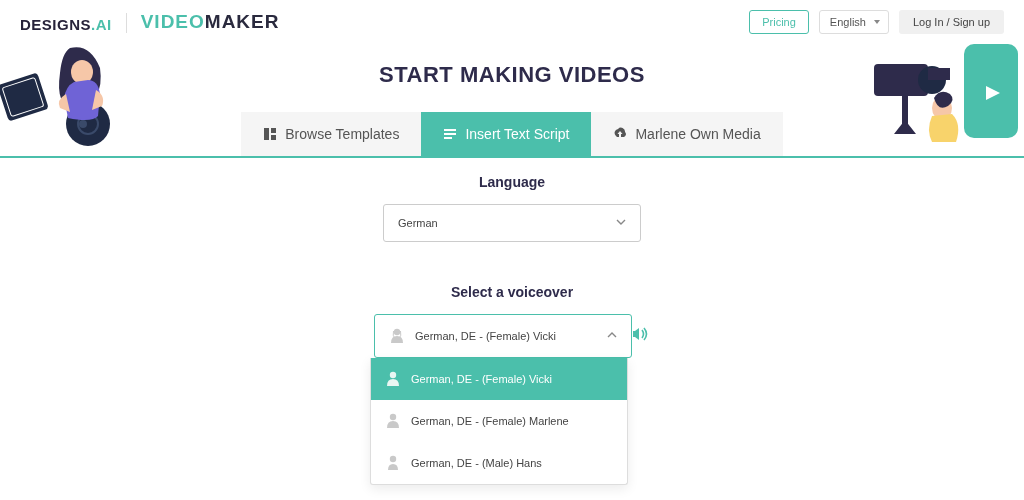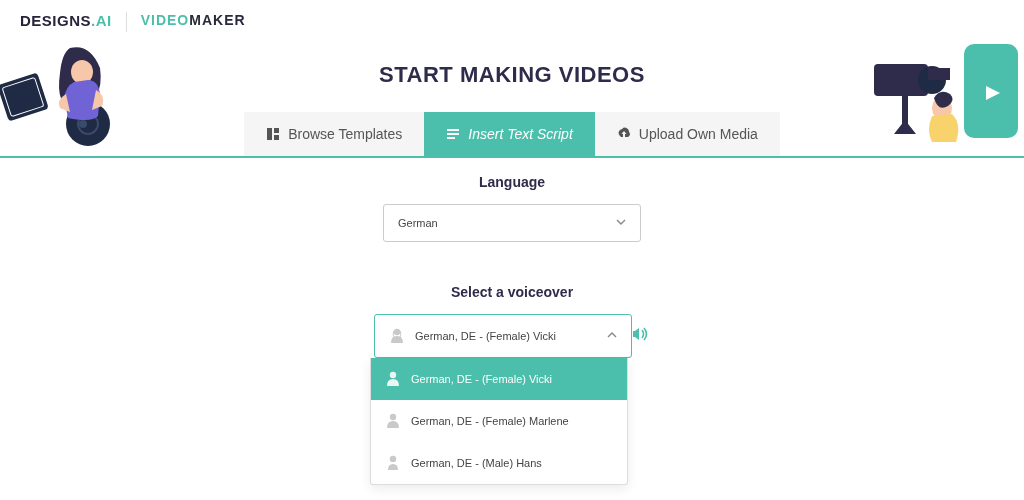--- a/index.html
+++ b/index.html
@@ -1,39 +1,39 @@
 <!DOCTYPE html>
 <html><head>
   <meta charset="utf-8">
   <style>
     * { box-sizing: border-box; margin: 0; padding: 0; }
     body { font-family: -apple-system, BlinkMacSystemFont, 'Segoe UI', Arial, sans-serif; background: #fff; color: #333; width: 1024px; height: 500px; overflow: hidden; position: relative; }
     
     .topbar { display: flex; justify-content: space-between; align-items: center; padding: 10px 20px; height: 44px; }
-    .logo-group { display: flex; align-items: flex-start; gap: 14px; }
+    .logo-group { display: flex; align-items: flex-end; gap: 14px; }
     .logo-main { font-weight: 900; letter-spacing: 0.5px; font-size: 15px; color: #27233a; }
     .logo-main .dot { color: #4bbfab; }
     .logo-main .ai { color: #4bbfab; font-weight: 700; }
     .logo-divider { width: 1px; height: 20px; background: #ddd; }
-    .logo-sub { font-weight: 700; font-size: 14px; letter-spacing: 1px; }
+    .logo-sub { font-weight: 700; font-size: 19px; letter-spacing: 1px; }
     .logo-sub .v { color: #4bbfab; }
     .logo-sub .m { color: #2a2a3e; }
 
     .top-actions { display: flex; align-items: center; gap: 10px; }
     .pricing-btn { border: 1px solid #4bbfab; color: #4bbfab; background: #fff; padding: 5px 12px; font-size: 11px; border-radius: 3px; cursor: pointer; }
     .lang-select { border: 1px solid #ddd; color: #555; background: #fff; padding: 5px 22px 5px 10px; font-size: 11px; border-radius: 3px; cursor: pointer; position: relative; }
     .lang-select::after { content: ""; position: absolute; right: 8px; top: 50%; transform: translateY(-50%); border-left: 3px solid transparent; border-right: 3px solid transparent; border-top: 4px solid #888; }
     .login-btn { background: #f0f0f0; color: #444; padding: 6px 14px; font-size: 11px; border-radius: 3px; cursor: pointer; border: none; }
 
     .hero { position: relative; text-align: center; padding: 18px 0 0; border-bottom: 2px solid #4bbfab; }
     .hero h1 { font-size: 22px; font-weight: 800; color: #2e2b4b; letter-spacing: 0.5px; margin-bottom: 24px; }
 
     .tabs { display: inline-flex; }
     .tab { display: flex; align-items: center; gap: 8px; padding: 14px 22px; font-size: 14px; color: #555; background: #f5f5f5; cursor: pointer; }
-    .tab.active { background: #4bbfab; color: #fff; font-style: italic; }
+    .tab.active { background: #4bbfab; color: #fff; }
     .tab-icon { width: 14px; height: 14px; display: inline-flex; align-items: center; justify-content: center; }
 
     .illus-left, .illus-right { position: absolute; top: -6px; pointer-events: none; }
     .illus-left { left: 0; width: 160px; }
     .illus-right { right: 0; width: 170px; }
 
     .form-area { text-align: center; padding-top: 16px; }
     .form-label { font-size: 14px; font-weight: 700; color: #2e2b4b; margin-bottom: 14px; }
 
     .dropdown { width: 258px; margin: 0 auto; border: 1px solid #ccc; border-radius: 3px; padding: 12px 14px; display: flex; align-items: center; justify-content: space-between; font-size: 11px; color: #444; cursor: pointer; background: #fff; text-align: left; }
@@ -55,20 +55,27 @@
 
 <div class="topbar">
   <div class="logo-group">
     <span class="logo-main">
       <span>DESIGNS</span><span class="dot">.</span><span class="ai">AI</span>
     </span>
     <span class="logo-divider"></span>
     <span class="logo-sub">
       <span class="v">VIDEO</span><span class="m">MAKER</span>
     </span>
+  </div>
+  <div class="top-actions">
+    <button class="pricing-btn">Pricing</button>
+    <div class="lang-select">
+      <span>English</span>
+    </div>
+    <button class="login-btn">Log In / Sign up</button>
   </div>
 </div>
 
 <div class="hero">
   
   <svg class="illus-left" viewBox="0 0 160 110">
     <rect x="2" y="40" width="42" height="38" rx="4" fill="#1f2a44" transform="rotate(-18 23 59)"></rect>
     <rect x="6" y="44" width="34" height="30" rx="2" fill="none" stroke="#fff" stroke-width="1" transform="rotate(-18 23 59)"></rect>
     <circle cx="88" cy="86" r="22" fill="#1f2a44"></circle>
     <circle cx="88" cy="86" r="10" fill="none" stroke="#3a4a6a" stroke-width="2"></circle>
@@ -118,21 +125,21 @@
       <span>Insert Text Script</span>
     </div>
     <div class="tab">
       <span class="tab-icon">
         <svg viewBox="0 0 14 14" width="14" height="14">
             <path d="M3 9 a4 4 0 0 1 2 -7 a4 4 0 0 1 7 3 a3 3 0 0 1 -1 5 h-7z" fill="#555"></path>
             <rect x="6" y="6" width="2" height="5" fill="#f5f5f5"></rect>
             <polygon points="4.5,7 9.5,7 7,4" fill="#f5f5f5"></polygon>
           </svg>
       </span>
-      <span>Upload Own Media</span>
+      <span>Marlene Own Media</span>
     </div>
   </div>
 </div>
 
 <div class="form-area">
 
   <div class="form-label">Language</div>
   <div class="dropdown">
     <span>German</span>
     <span>

